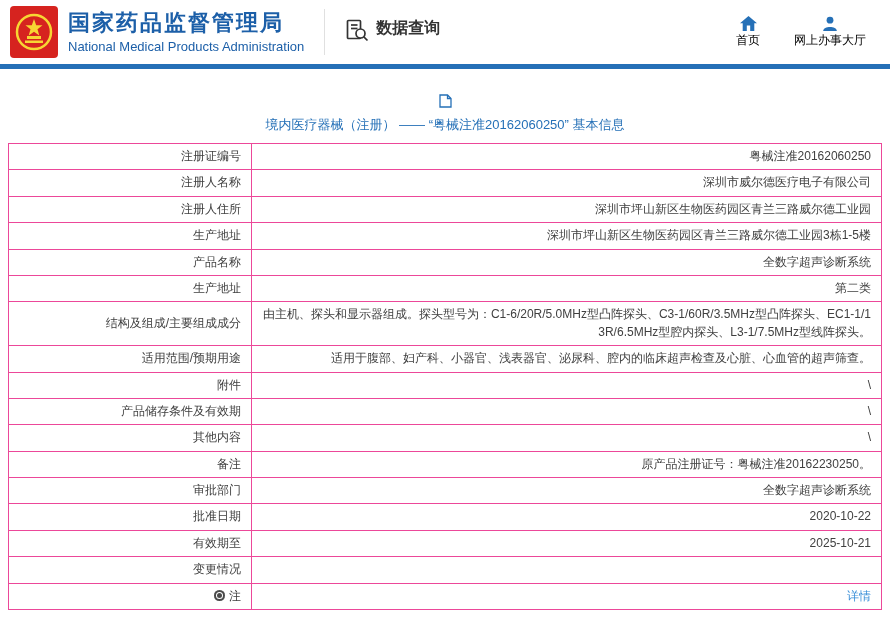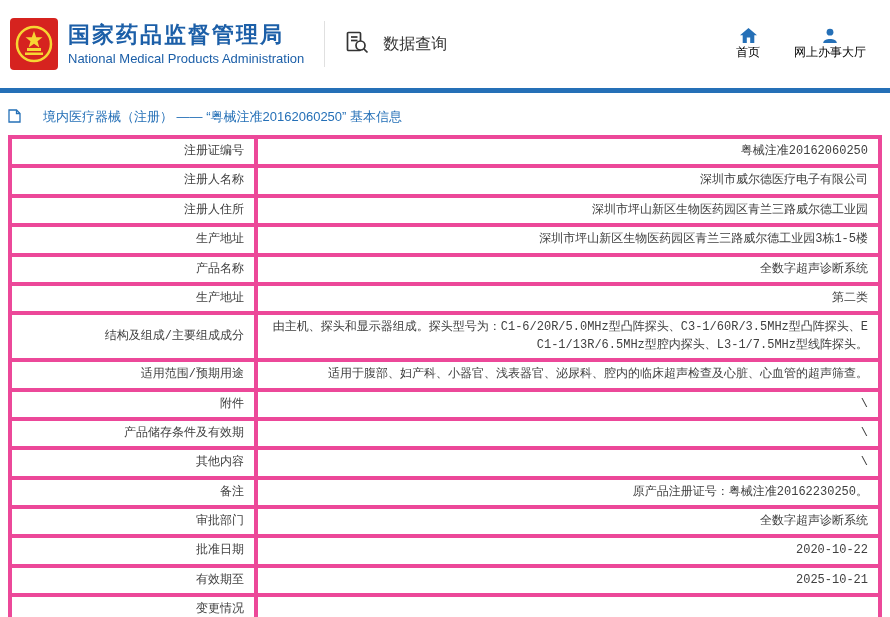--- a/index.html
+++ b/index.html
@@ -1,32 +1,32 @@
 <!DOCTYPE html>
 <html><head>
 <meta charset="utf-8">
 <style>
   html,body{margin:0;padding:0;background:#fff;width:890px;font-family:"Liberation Sans","DejaVu Sans",sans-serif;color:#404040;}
   
-  .site-header{display:flex;align-items:center;height:88px;padding:0 10px;box-sizing:border-box;}
+  .site-header{display:flex;align-items:center;height:64px;padding:0 10px;box-sizing:border-box;}
   .emblem{flex:0 0 auto;margin-right:10px;line-height:0;}
   .org-cn{font-size:22px;font-weight:bold;color:#1c5fa8;letter-spacing:2px;line-height:1.2;}
   .org-en{font-size:13px;color:#1c5fa8;margin-top:2px;}
   .vdiv{width:1px;height:46px;background:#e0e0e0;margin:0 20px;}
-  .query{display:flex;align-items:center;gap:14px;font-size:16px;color:#333;font-weight:normal;}
+  .query{display:flex;gap:7px;font-size:16px;color:#333;font-weight:bold;}
   .spacer{flex:1;}
   .nav{display:flex;gap:34px;margin-right:14px;}
   .nav-item{display:flex;flex-direction:column;align-items:center;gap:1px;font-size:12px;color:#000000;cursor:pointer;}
   .nav-item svg{display:block;}
   .blue-bar{height:5px;background:#2570b7;}
   
-  .breadcrumb{display:flex;align-items:center;gap:22px;margin:15px 8px 9px 8px;font-size:13px;color:#2570b7;}
+  .breadcrumb{display:flex;align-items:center;gap:5px;margin:25px 8px 9px 8px;font-size:13px;color:#2570b7;flex-direction:column;}
   
   .info-table{width:874px;margin:0 8px;border-collapse:collapse;font-size:12px;table-layout:fixed;}
-  .info-table th,.info-table td{border:4px solid #ec4899;padding:4px 10px;line-height:1.45;vertical-align:middle;word-break:break-all;font-family:Liberation Mono, monospace;}
+  .info-table th,.info-table td{border:1px solid #ec4899;padding:4px 10px;line-height:1.45;vertical-align:middle;word-break:break-all;}
   .info-table th{width:222px;text-align:right;font-weight:normal;color:#404040;background:#fff;}
   .info-table td{text-align:right;color:#404040;}
   .info-table a{color:#3a8fd8;text-decoration:none;}
   .note-dot{display:inline-block;width:11px;height:11px;border-radius:50%;background:#4a4a4a;margin-right:4px;vertical-align:-1px;box-shadow:inset 0 0 0 2px #4a4a4a, inset 0 0 0 3px #fff;}
 </style>
 </head>
 <body>
 
 <header class="site-header">
   <div class="emblem">

